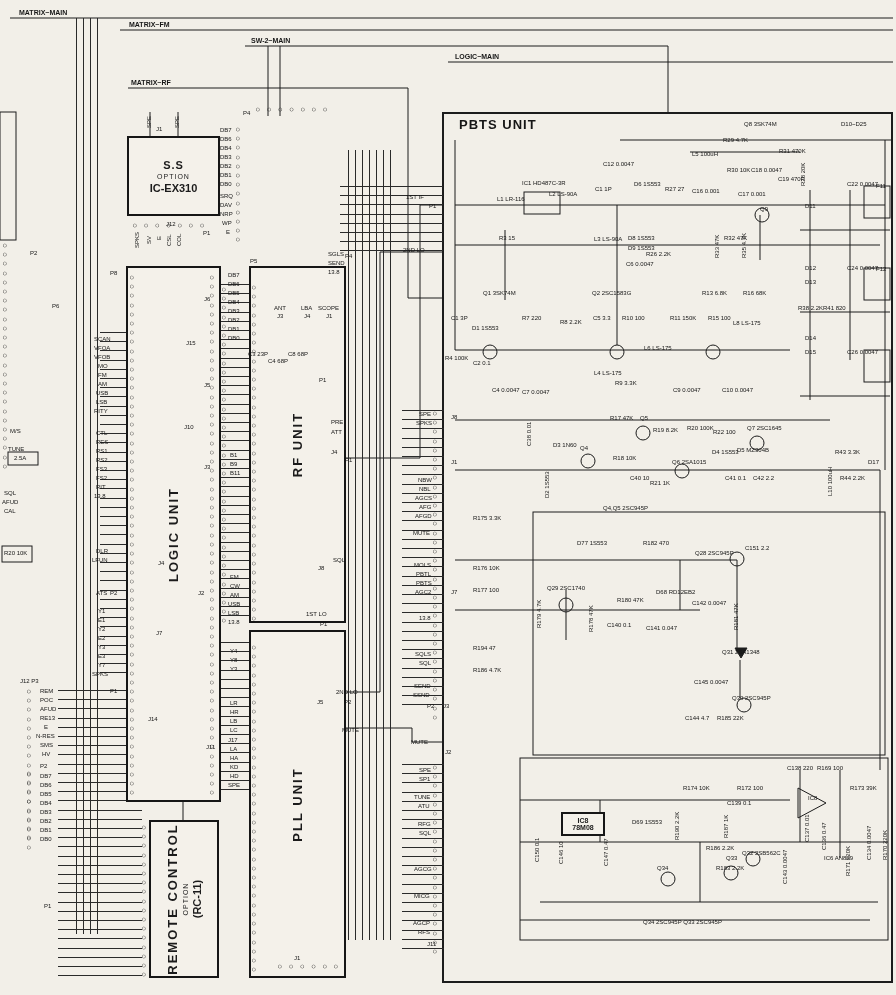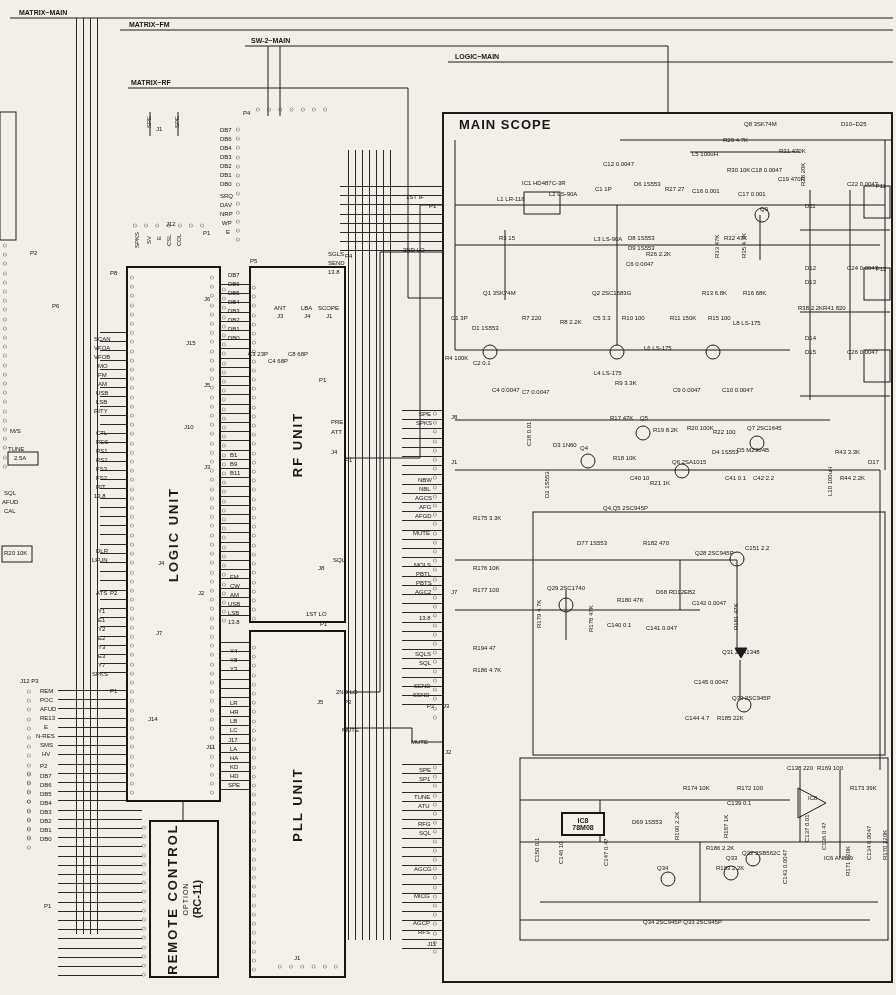--- a/index.html
+++ b/index.html
@@ -120,20 +120,27 @@
   <div class="ribbon rv" style="left:76px;top:18px;width:28px;height:916px"></div>
   <div class="ribbon rh" style="left:100px;top:332px;width:27px;height:344px"></div>
   <div class="ribbon rh" style="left:220px;top:284px;width:30px;height:338px"></div>
   <div class="ribbon rh" style="left:220px;top:642px;width:30px;height:156px"></div>
   <div class="ribbon rh" style="left:402px;top:410px;width:42px;height:304px"></div>
   <div class="ribbon rh" style="left:402px;top:764px;width:42px;height:190px"></div>
   <div class="ribbon rh" style="left:58px;top:690px;width:84px;height:286px"></div>
   <div class="ribbon rv" style="left:348px;top:150px;width:44px;height:790px"></div>
   <div class="ribbon rh" style="left:340px;top:186px;width:103px;height:70px"></div>
 
+<div class="blk" style="left: 127px; top: 136px; width: 93px; height: 80px;">
+      <div class="stack">
+        <div class="l0">S.S</div>
+        <div class="l1">OPTION</div>
+        <div class="l2">IC-EX310</div>
+      </div>
+    </div>
     <div class="blk vert" style="left: 126px; top: 266px; width: 95px; height: 536px;">
       <div class="stack">
         <div class="l0">LOGIC UNIT</div>
       </div>
     </div>
     <div class="blk vert" style="left: 249px; top: 266px; width: 97px; height: 357px;">
       <div class="stack">
         <div class="l0">RF UNIT</div>
       </div>
     </div>
@@ -341,21 +348,21 @@
     <div class="lbl" style="left: 419px; top: 776px;">SP1</div>
     <div class="lbl" style="left: 414px; top: 794px;">TUNE</div>
     <div class="lbl" style="left: 418px; top: 803px;">ATU</div>
     <div class="lbl" style="left: 418px; top: 821px;">RFG</div>
     <div class="lbl" style="left: 419px; top: 830px;">SQL</div>
     <div class="lbl" style="left: 414px; top: 866px;">AGCG</div>
     <div class="lbl" style="left: 414px; top: 893px;">MICG</div>
     <div class="lbl" style="left: 413px; top: 920px;">AGCP</div>
     <div class="lbl" style="left: 418px; top: 929px;">RFS</div>
     <div class="lbl" style="left: 427px; top: 941px;">J11</div>
-    <div class="lbl big" style="left: 457px; top: 121px;">MAIN SCOPE</div>
+    <div class="lbl big" style="left: 457px; top: 121px;">PBTS UNIT</div>
     <div class="lbl" style="left: 744px; top: 121px;">Q8 3SK74M</div>
     <div class="lbl" style="left: 841px; top: 121px;">D10~D25</div>
     <div class="lbl" style="left: 723px; top: 137px;">R29 4.7K</div>
     <div class="lbl" style="left: 779px; top: 148px;">R31 470K</div>
     <div class="lbl" style="left: 692px; top: 151px;">L5 100uH</div>
     <div class="lbl" style="left: 603px; top: 161px;">C12 0.0047</div>
     <div class="lbl" style="left: 522px; top: 180px;">IC1 HD487C-3R</div>
     <div class="lbl" style="left: 497px; top: 196px;">L1 LR-116</div>
     <div class="lbl" style="left: 549px; top: 191px;">L2 LS-90A</div>
     <div class="lbl" style="left: 595px; top: 186px;">C1 1P</div>

